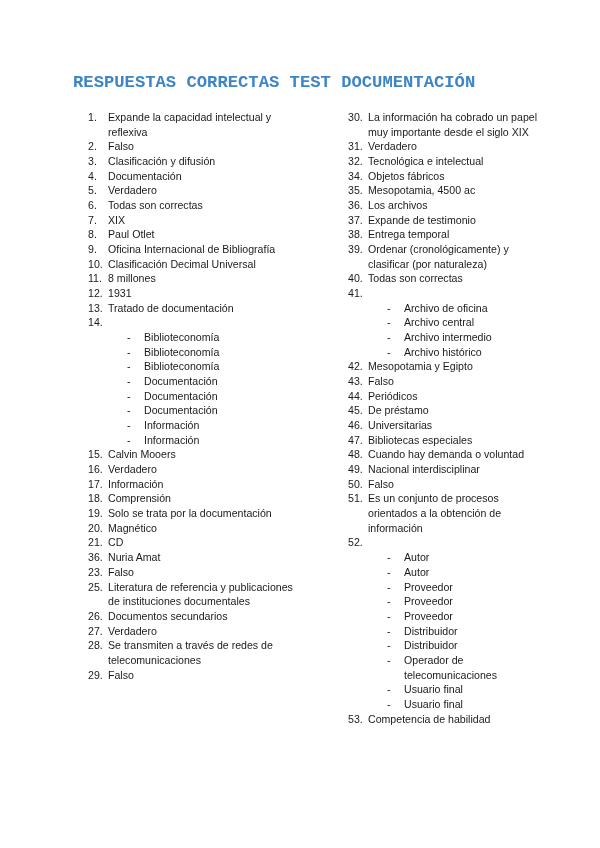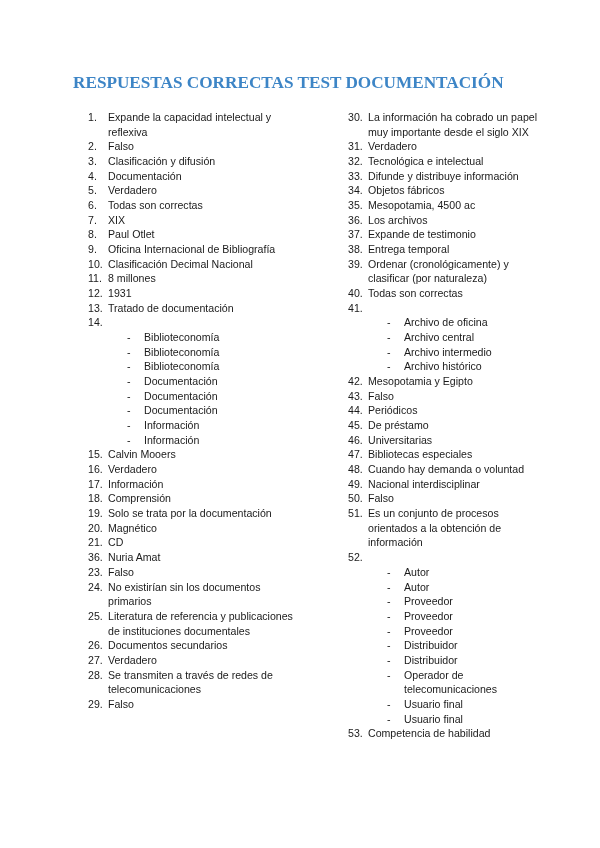--- a/index.html
+++ b/index.html
@@ -2,21 +2,21 @@
 <html><head>
   <meta charset="utf-8">
   <style>
     html, body { margin: 0; padding: 0; }
     body {
       width: 600px; height: 848px; background: #ffffff; position: relative; overflow: hidden;
       font-family: "Liberation Sans", sans-serif; color: #1a1a1a;
     }
     .title {
       position: absolute; left: 73px; top: 73px;
-      font-family: Liberation Serif, serif; font-weight: bold;
+      font-family: Liberation Mono, monospace; font-weight: bold;
       font-size: 17.2px; color: #3d85c6; letter-spacing: 0px; white-space: nowrap;
     }
     .col { position: absolute; top: 110px; font-size: 10.6px; line-height: 14.67px; }
     .col.left { left: 88px; width: 210px; }
     .col.right { left: 348px; width: 200px; }
     .item { position: relative; padding-left: 20px; }
     .num { position: absolute; left: 0; top: 0; }
     .sub { position: relative; padding-left: 56px; }
     .dash { position: absolute; left: 39px; top: 0; }
   </style>
@@ -28,21 +28,21 @@
 <div class="col left">
     <div class="item"><span class="num">1.</span><span>Expande la capacidad intelectual y reflexiva</span></div>
     <div class="item"><span class="num">2.</span><span>Falso</span></div>
     <div class="item"><span class="num">3.</span><span>Clasificación y difusión</span></div>
     <div class="item"><span class="num">4.</span><span>Documentación</span></div>
     <div class="item"><span class="num">5.</span><span>Verdadero</span></div>
     <div class="item"><span class="num">6.</span><span>Todas son correctas</span></div>
     <div class="item"><span class="num">7.</span><span>XIX</span></div>
     <div class="item"><span class="num">8.</span><span>Paul Otlet</span></div>
     <div class="item"><span class="num">9.</span><span>Oficina Internacional de Bibliografía</span></div>
-    <div class="item"><span class="num">10.</span><span>Clasificación Decimal Nacional</span></div>
+    <div class="item"><span class="num">10.</span><span>Clasificación Decimal Universal</span></div>
     <div class="item"><span class="num">11.</span><span>8 millones</span></div>
     <div class="item"><span class="num">12.</span><span>1931</span></div>
     <div class="item"><span class="num">13.</span><span>Tratado de documentación</span></div>
     <div class="item"><span class="num">14.</span><span></span>&nbsp;</div>
     <div class="sub"><span class="dash">-</span><span>Biblioteconomía</span></div>
     <div class="sub"><span class="dash">-</span><span>Biblioteconomía</span></div>
     <div class="sub"><span class="dash">-</span><span>Biblioteconomía</span></div>
     <div class="sub"><span class="dash">-</span><span>Documentación</span></div>
     <div class="sub"><span class="dash">-</span><span>Documentación</span></div>
     <div class="sub"><span class="dash">-</span><span>Documentación</span></div>
@@ -50,32 +50,30 @@
     <div class="sub"><span class="dash">-</span><span>Información</span></div>
     <div class="item"><span class="num">15.</span><span>Calvin Mooers</span></div>
     <div class="item"><span class="num">16.</span><span>Verdadero</span></div>
     <div class="item"><span class="num">17.</span><span>Información</span></div>
     <div class="item"><span class="num">18.</span><span>Comprensión</span></div>
     <div class="item"><span class="num">19.</span><span>Solo se trata por la documentación</span></div>
     <div class="item"><span class="num">20.</span><span>Magnético</span></div>
     <div class="item"><span class="num">21.</span><span>CD</span></div>
     <div class="item"><span class="num">36.</span><span>Nuria Amat</span></div>
     <div class="item"><span class="num">23.</span><span>Falso</span></div>
-    <div class="item"><span class="num">24.</span><span>No existirían sin los documentos primarios</span></div>
     <div class="item"><span class="num">25.</span><span>Literatura de referencia y publicaciones de instituciones documentales</span></div>
     <div class="item"><span class="num">26.</span><span>Documentos secundarios</span></div>
     <div class="item"><span class="num">27.</span><span>Verdadero</span></div>
     <div class="item"><span class="num">28.</span><span>Se transmiten a través de redes de telecomunicaciones</span></div>
     <div class="item"><span class="num">29.</span><span>Falso</span></div>
   </div>
 <div class="col right">
     <div class="item"><span class="num">30.</span><span>La información ha cobrado un papel muy importante desde el siglo XIX</span></div>
     <div class="item"><span class="num">31.</span><span>Verdadero</span></div>
     <div class="item"><span class="num">32.</span><span>Tecnológica e intelectual</span></div>
-    <div class="item"><span class="num">33.</span><span>Difunde y distribuye información</span></div>
     <div class="item"><span class="num">34.</span><span>Objetos fábricos</span></div>
     <div class="item"><span class="num">35.</span><span>Mesopotamia, 4500 ac</span></div>
     <div class="item"><span class="num">36.</span><span>Los archivos</span></div>
     <div class="item"><span class="num">37.</span><span>Expande de testimonio</span></div>
     <div class="item"><span class="num">38.</span><span>Entrega temporal</span></div>
     <div class="item"><span class="num">39.</span><span>Ordenar (cronológicamente) y clasificar (por naturaleza)</span></div>
     <div class="item"><span class="num">40.</span><span>Todas son correctas</span></div>
     <div class="item"><span class="num">41.</span><span></span>&nbsp;</div>
     <div class="sub"><span class="dash">-</span><span>Archivo de oficina</span></div>
     <div class="sub"><span class="dash">-</span><span>Archivo central</span></div>

